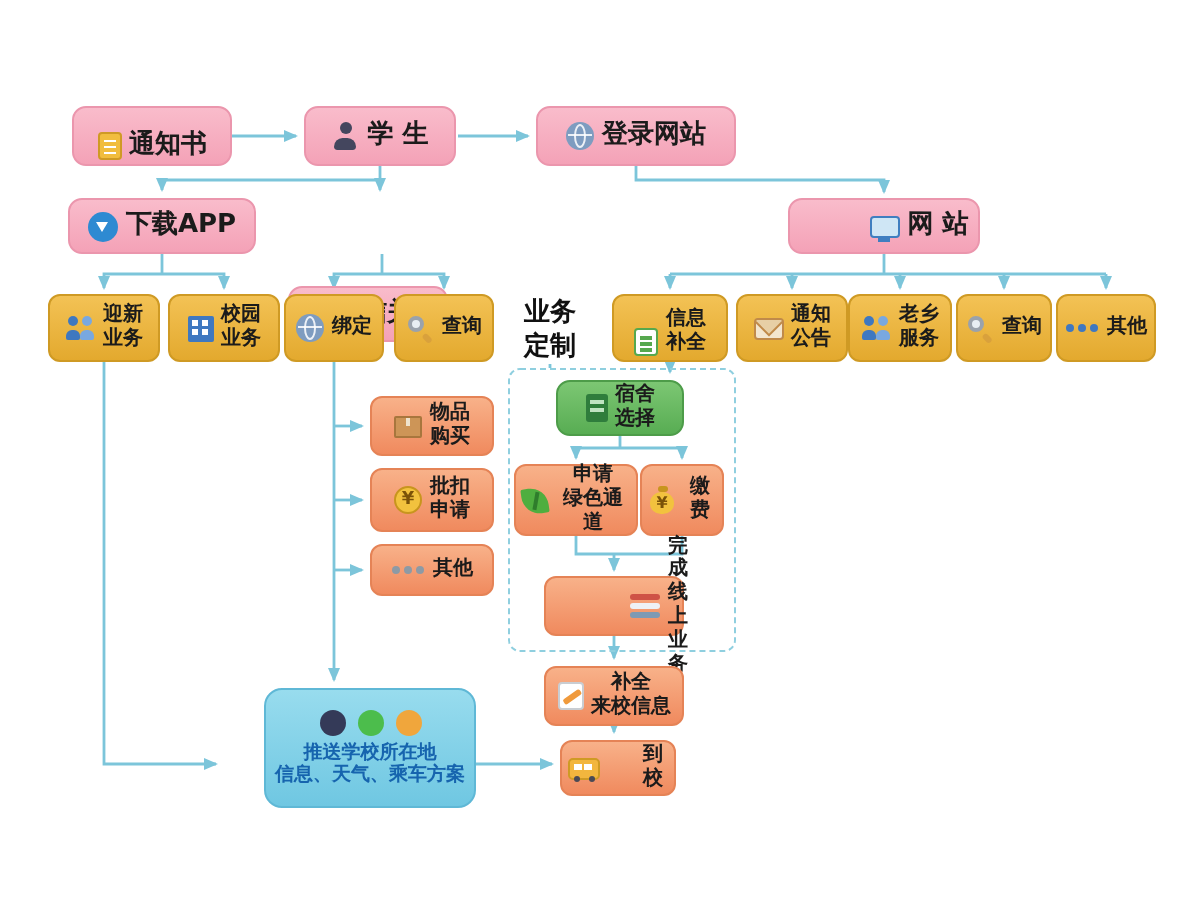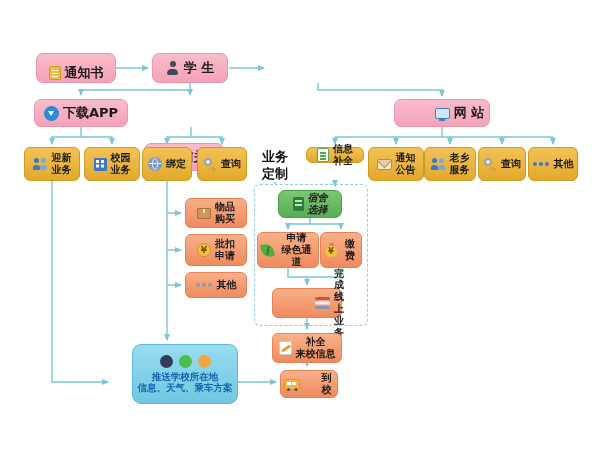--- a/index.html
+++ b/index.html
@@ -9,21 +9,21 @@
   .node{position:absolute;display:flex;align-items:center;justify-content:center;gap:4px;
         border-radius:7px;box-sizing:border-box;padding:2px 3px;}
   .lbl{white-space:pre-line;text-align:center;color:#1b1b1b;line-height:1.18;}
   .pink{background:linear-gradient(#f9bccb,#f4a2b7);border:1px solid #eb96ad;}
   .pink .lbl{font-size:13px;font-weight:700;}
   .gold{background:linear-gradient(#f3c255,#e3a92e);border:1px solid #cf9a24;border-radius:6px;}
   .gold .lbl{font-size:10px;font-weight:600;}
   .orange{background:linear-gradient(#f8b189,#f08a5e);border:1px solid #e58356;border-radius:6px;}
   .orange .lbl{font-size:10px;font-weight:600;}
   .green{background:linear-gradient(#7cc773,#58ad53);border:1px solid #4d9c49;}
-  .green .lbl{font-size:10px;font-weight:600;font-style:italic;}
+  .green .lbl{font-size:10px;font-weight:600;}
   .bluebox{background:linear-gradient(#98dcee,#6fc7e2);border:1px solid #5fb8d6;
            flex-direction:column;gap:3px;border-radius:9px;padding:5px 3px;margin-left:20px;}
   .bluebox .lbl{font-size:9.5px;color:#1664ae;font-weight:600;}
   .freetext{position:absolute;font-size:13px;font-weight:700;color:#111;
             text-align:center;white-space:pre-line;line-height:1.3;}
   .dashedbox{position:absolute;border:1.5px dashed #8fcfdf;border-radius:6px;}
   .appicons{display:flex;gap:6px;}
   .app-dot{width:13px;height:13px;border-radius:50%;display:inline-block;}
 
   
@@ -128,20 +128,24 @@
   <div class="dashedbox" style="left:254px;top:184px;width:112px;height:140px;"></div>
 
   <div class="node pink" style="left:36px;top:53px;width:80px;height:30px;align-items:flex-end;">
     <span class="ic ic-doc"></span>
     <span class="lbl">通知书</span>
   </div>
   <div class="node pink" style="left:152px;top:53px;width:76px;height:30px;">
     <span class="ic ic-person"></span>
     <span class="lbl">学 生</span>
   </div>
+  <div class="node pink" style="left:268px;top:53px;width:100px;height:30px;">
+    <span class="ic ic-globe"></span>
+    <span class="lbl">登录网站</span>
+  </div>
 
   <div class="node pink" style="left:34px;top:99px;width:94px;height:28px;">
     <span class="ic ic-app"></span>
     <span class="lbl">下载APP</span>
   </div>
   <div class="node pink" style="left:144px;top:99px;width:80px;height:28px;margin-top:44px;">
     <span class="ic ic-wechat"></span>
     <span class="lbl">微信关注</span>
   </div>
   <div class="node pink" style="left:394px;top:99px;width:96px;height:28px;padding-left:38px;">
@@ -162,21 +166,21 @@
   <div class="node gold" style="left:142px;top:147px;width:50px;height:34px;">
     <span class="ic ic-globe"></span>
     <span class="lbl">绑定</span>
   </div>
   <div class="node gold" style="left:197px;top:147px;width:50px;height:34px;">
     <span class="ic ic-search"></span>
     <span class="lbl">查询</span>
   </div>
   <div class="freetext" style="left:252px;top:149px;width:46px;">业务
 定制</div>
-  <div class="node gold" style="left:306px;top:147px;width:58px;height:16px;">
+  <div class="node gold" style="left:306px;top:147px;width:58px;height:34px;align-items:flex-end;">
     <span class="ic ic-form"></span>
     <span class="lbl">信息
 补全</span>
   </div>
   <div class="node gold" style="left:424px;top:147px;width:52px;height:34px;">
     <span class="ic ic-people"></span>
     <span class="lbl">老乡
 服务</span>
   </div>
   <div class="node gold" style="left:368px;top:147px;width:56px;height:34px;">

